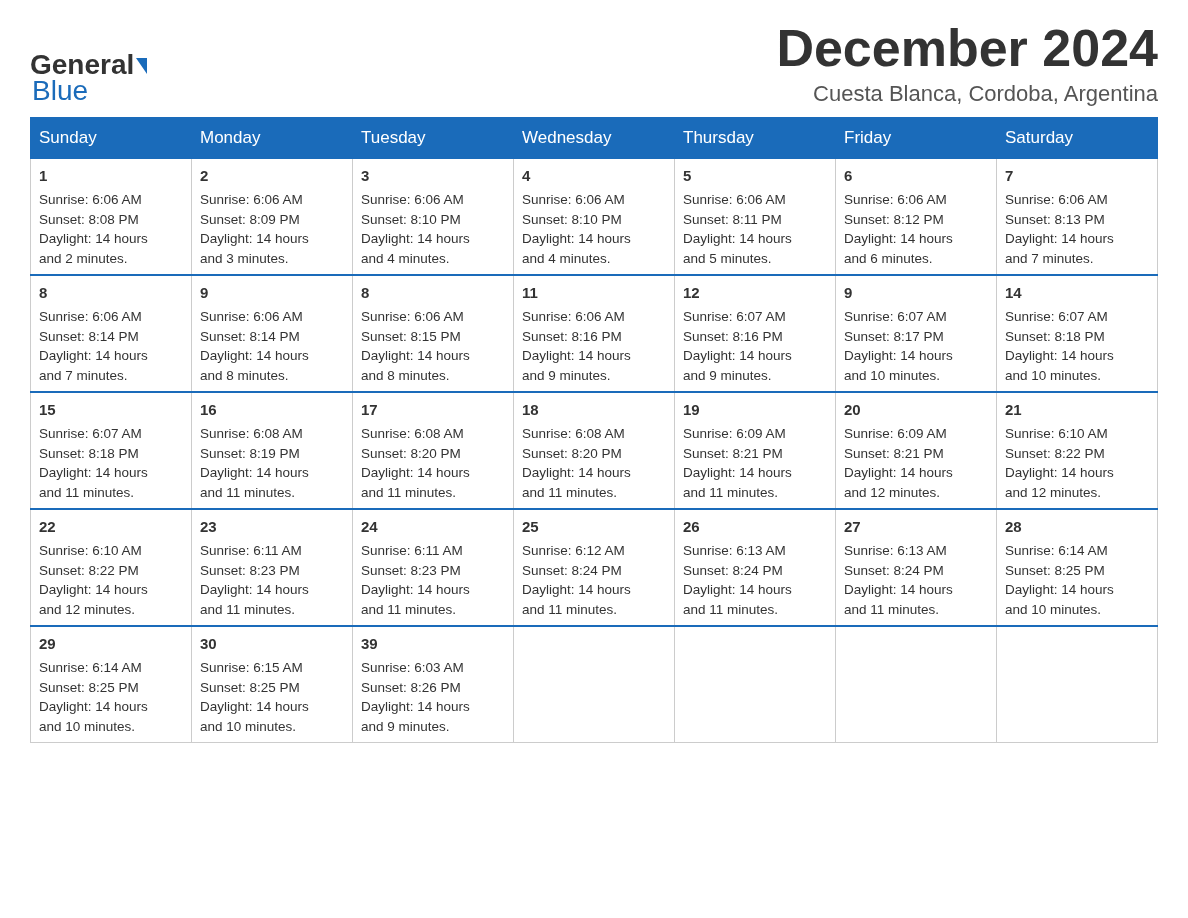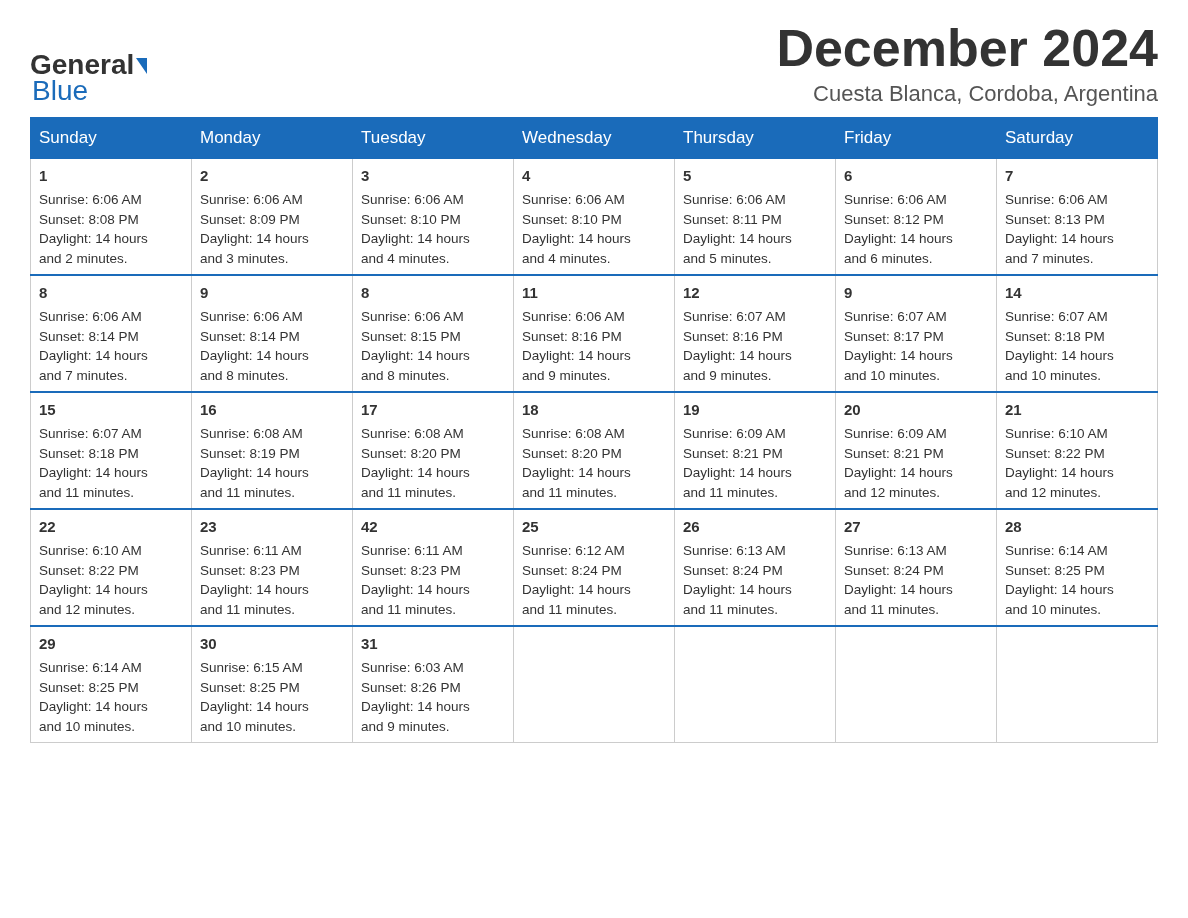--- a/index.html
+++ b/index.html
@@ -140,29 +140,29 @@
         <td><span class="day-number">16</span><span>Sunrise: 6:08 AM</span><br><span>Sunset: 8:19 PM</span><br><span>Daylight: 14 hours</span><br><span>and 11 minutes.</span></td>
         <td><span class="day-number">17</span><span>Sunrise: 6:08 AM</span><br><span>Sunset: 8:20 PM</span><br><span>Daylight: 14 hours</span><br><span>and 11 minutes.</span></td>
         <td><span class="day-number">18</span><span>Sunrise: 6:08 AM</span><br><span>Sunset: 8:20 PM</span><br><span>Daylight: 14 hours</span><br><span>and 11 minutes.</span></td>
         <td><span class="day-number">19</span><span>Sunrise: 6:09 AM</span><br><span>Sunset: 8:21 PM</span><br><span>Daylight: 14 hours</span><br><span>and 11 minutes.</span></td>
         <td><span class="day-number">20</span><span>Sunrise: 6:09 AM</span><br><span>Sunset: 8:21 PM</span><br><span>Daylight: 14 hours</span><br><span>and 12 minutes.</span></td>
         <td><span class="day-number">21</span><span>Sunrise: 6:10 AM</span><br><span>Sunset: 8:22 PM</span><br><span>Daylight: 14 hours</span><br><span>and 12 minutes.</span></td>
       </tr>
       <tr class="row-separator">
         <td><span class="day-number">22</span><span>Sunrise: 6:10 AM</span><br><span>Sunset: 8:22 PM</span><br><span>Daylight: 14 hours</span><br><span>and 12 minutes.</span></td>
         <td><span class="day-number">23</span><span>Sunrise: 6:11 AM</span><br><span>Sunset: 8:23 PM</span><br><span>Daylight: 14 hours</span><br><span>and 11 minutes.</span></td>
-        <td><span class="day-number">42</span><span>Sunrise: 6:11 AM</span><br><span>Sunset: 8:23 PM</span><br><span>Daylight: 14 hours</span><br><span>and 11 minutes.</span></td>
+        <td><span class="day-number">24</span><span>Sunrise: 6:11 AM</span><br><span>Sunset: 8:23 PM</span><br><span>Daylight: 14 hours</span><br><span>and 11 minutes.</span></td>
         <td><span class="day-number">25</span><span>Sunrise: 6:12 AM</span><br><span>Sunset: 8:24 PM</span><br><span>Daylight: 14 hours</span><br><span>and 11 minutes.</span></td>
         <td><span class="day-number">26</span><span>Sunrise: 6:13 AM</span><br><span>Sunset: 8:24 PM</span><br><span>Daylight: 14 hours</span><br><span>and 11 minutes.</span></td>
         <td><span class="day-number">27</span><span>Sunrise: 6:13 AM</span><br><span>Sunset: 8:24 PM</span><br><span>Daylight: 14 hours</span><br><span>and 11 minutes.</span></td>
         <td><span class="day-number">28</span><span>Sunrise: 6:14 AM</span><br><span>Sunset: 8:25 PM</span><br><span>Daylight: 14 hours</span><br><span>and 10 minutes.</span></td>
       </tr>
       <tr class="row-separator">
         <td><span class="day-number">29</span><span>Sunrise: 6:14 AM</span><br><span>Sunset: 8:25 PM</span><br><span>Daylight: 14 hours</span><br><span>and 10 minutes.</span></td>
         <td><span class="day-number">30</span><span>Sunrise: 6:15 AM</span><br><span>Sunset: 8:25 PM</span><br><span>Daylight: 14 hours</span><br><span>and 10 minutes.</span></td>
-        <td><span class="day-number">31</span><span>Sunrise: 6:03 AM</span><br><span>Sunset: 8:26 PM</span><br><span>Daylight: 14 hours</span><br><span>and 9 minutes.</span></td>
+        <td><span class="day-number">39</span><span>Sunrise: 6:03 AM</span><br><span>Sunset: 8:26 PM</span><br><span>Daylight: 14 hours</span><br><span>and 9 minutes.</span></td>
         <td class="empty-cell"></td>
         <td class="empty-cell"></td>
         <td class="empty-cell"></td>
         <td class="empty-cell"></td>
       </tr>
     </tbody>
 </table>
 
 </body></html>

